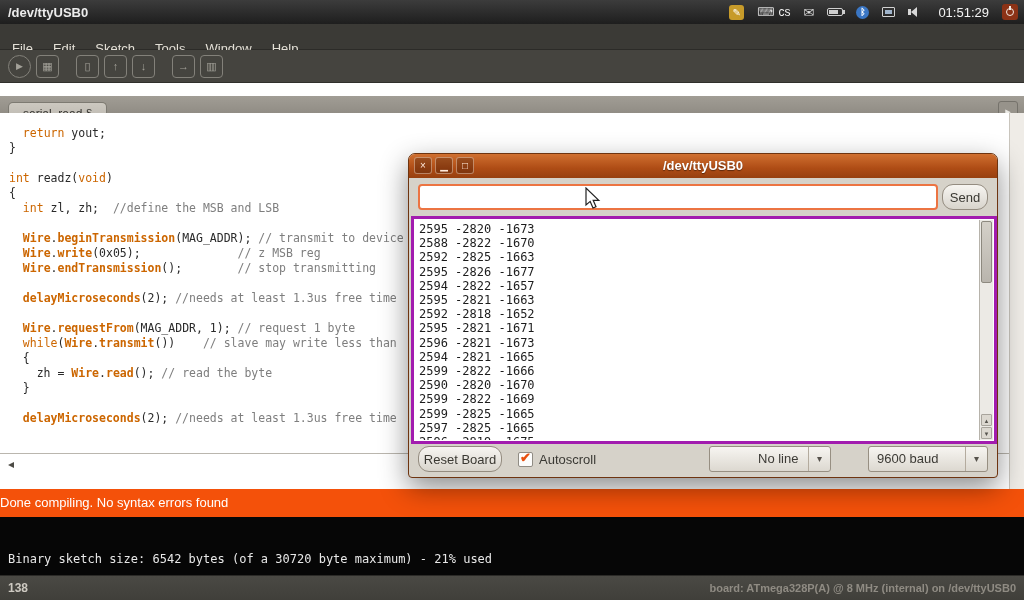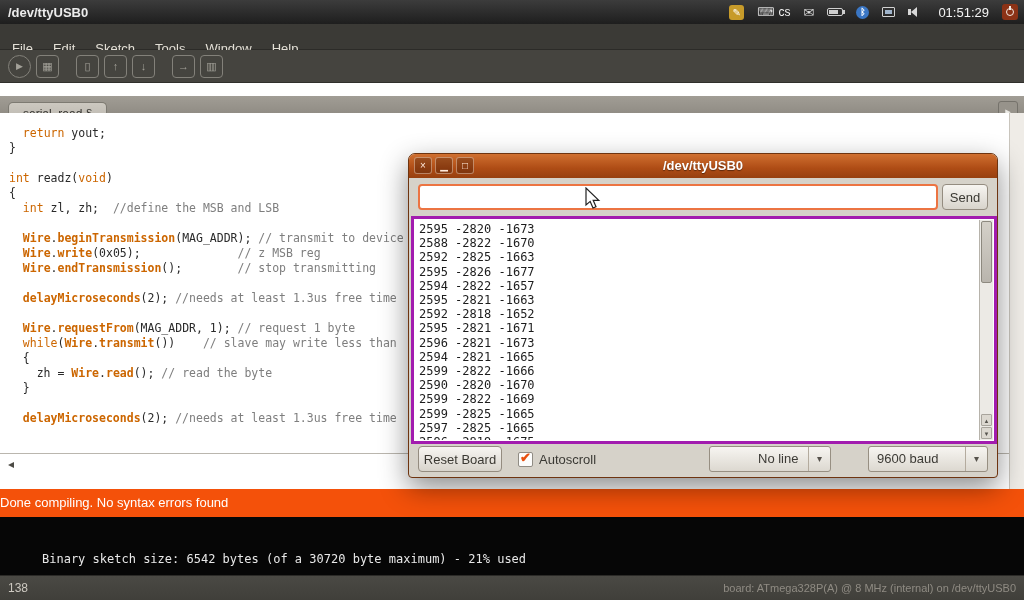--- a/index.html
+++ b/index.html
@@ -71,47 +71,47 @@
   .editor-vscroll { position:absolute; right:0; top:0; bottom:0; width:15px;
                     background:#efece7; border-left:1px solid #c9c5bd; }
 
   
   .status-strip { position:absolute; left:0; top:489px; width:1024px; height:28px;
                   background:#f4510a; color:#fff; font-size:13px; line-height:28px; padding-left:0; }
 
   
   .console { position:absolute; left:0; top:517px; width:1024px; height:58px; background:#060606; }
   .console-text { position:absolute; left:8px; bottom:9px; color:#e8e8e8;
-                  font-family:"DejaVu Sans Mono", monospace; font-size:12px;margin-left:34px; }
+                  font-family:"DejaVu Sans Mono", monospace; font-size:12px; }
 
   
   .statusbar { position:absolute; left:0; top:575px; width:1024px; height:25px;
                background:linear-gradient(#4a4944,#37363100), #403f3a;
                background-color:#403f3a; display:flex; align-items:center;
-               justify-content:space-between; padding:0 8px; border-top:1px solid #2b2a27; }
+               justify-content:space-between; padding:0 8px; border-top:1px solid #2b2a27;font-weight:bold; }
   .line-no { color:#cdc9c1; font-size:12px; }
   .board-info { color:#8f8b83; font-size:11px; }
 
   
   .dialog { position:absolute; left:408px; top:153px; width:590px; height:325px;
             border:1px solid #6e3410; border-radius:7px 7px 4px 4px;
             box-shadow:0 10px 28px rgba(0,0,0,.45); overflow:hidden; background:#d6d2c9; }
   .dialog-titlebar { height:24px; background:linear-gradient(#d07030,#ae4c15 60%,#97400f);
                      position:relative; text-align:center; }
   .dialog-title { line-height:24px; color:#fff; font-weight:bold; font-size:13px;
                   text-shadow:0 1px 1px rgba(0,0,0,.45); }
   .wbtns { position:absolute; left:5px; top:3px; display:flex; gap:3px; }
   .wbtn { width:18px; height:17px; background:rgba(40,15,5,.28); border:1px solid rgba(255,226,205,.45);
           border-radius:3px; color:#ffe9da; text-align:center; font-size:10px; line-height:15px; }
   .dialog-body { position:relative; height:301px; }
   .serial-input { position:absolute; left:9px; top:6px; width:520px; height:26px;
                   border:2px solid #ec7442; border-radius:4px; background:#fff;
                   font-size:13px; padding:0 6px; outline:none; font-family:inherit; }
   .btn { height:26px; background:linear-gradient(#f7f5f1,#d8d4cc); border:1px solid #948c80;
-         border-radius:4px; font-size:13px; color:#3a3832; font-family:inherit; }
+         border-radius:11px; font-size:13px; color:#3a3832; font-family:inherit; }
   .send { position:absolute; right:9px; top:6px; width:46px; }
   .serial-view { position:absolute; left:2px; top:38px; width:586px; height:228px;
                  background:#fff; border:3px solid #a21caf; }
   .serial-out { position:absolute; left:1px; top:1px; right:16px; bottom:1px; overflow:hidden;
                 padding:2px 4px; font-family:"DejaVu Sans Mono", monospace;
                 font-size:12px; line-height:14.2px; color:#1c1c1c; }
   .vscroll { position:absolute; right:1px; top:1px; bottom:1px; width:14px;
              background:#eceae5; border-left:1px solid #b7b3ab; }
   .thumb { position:absolute; left:1px; right:1px; top:1px; height:62px;
            background:linear-gradient(#d4d0c8,#b9b5ad); border:1px solid #8d897f; border-radius:2px; }

